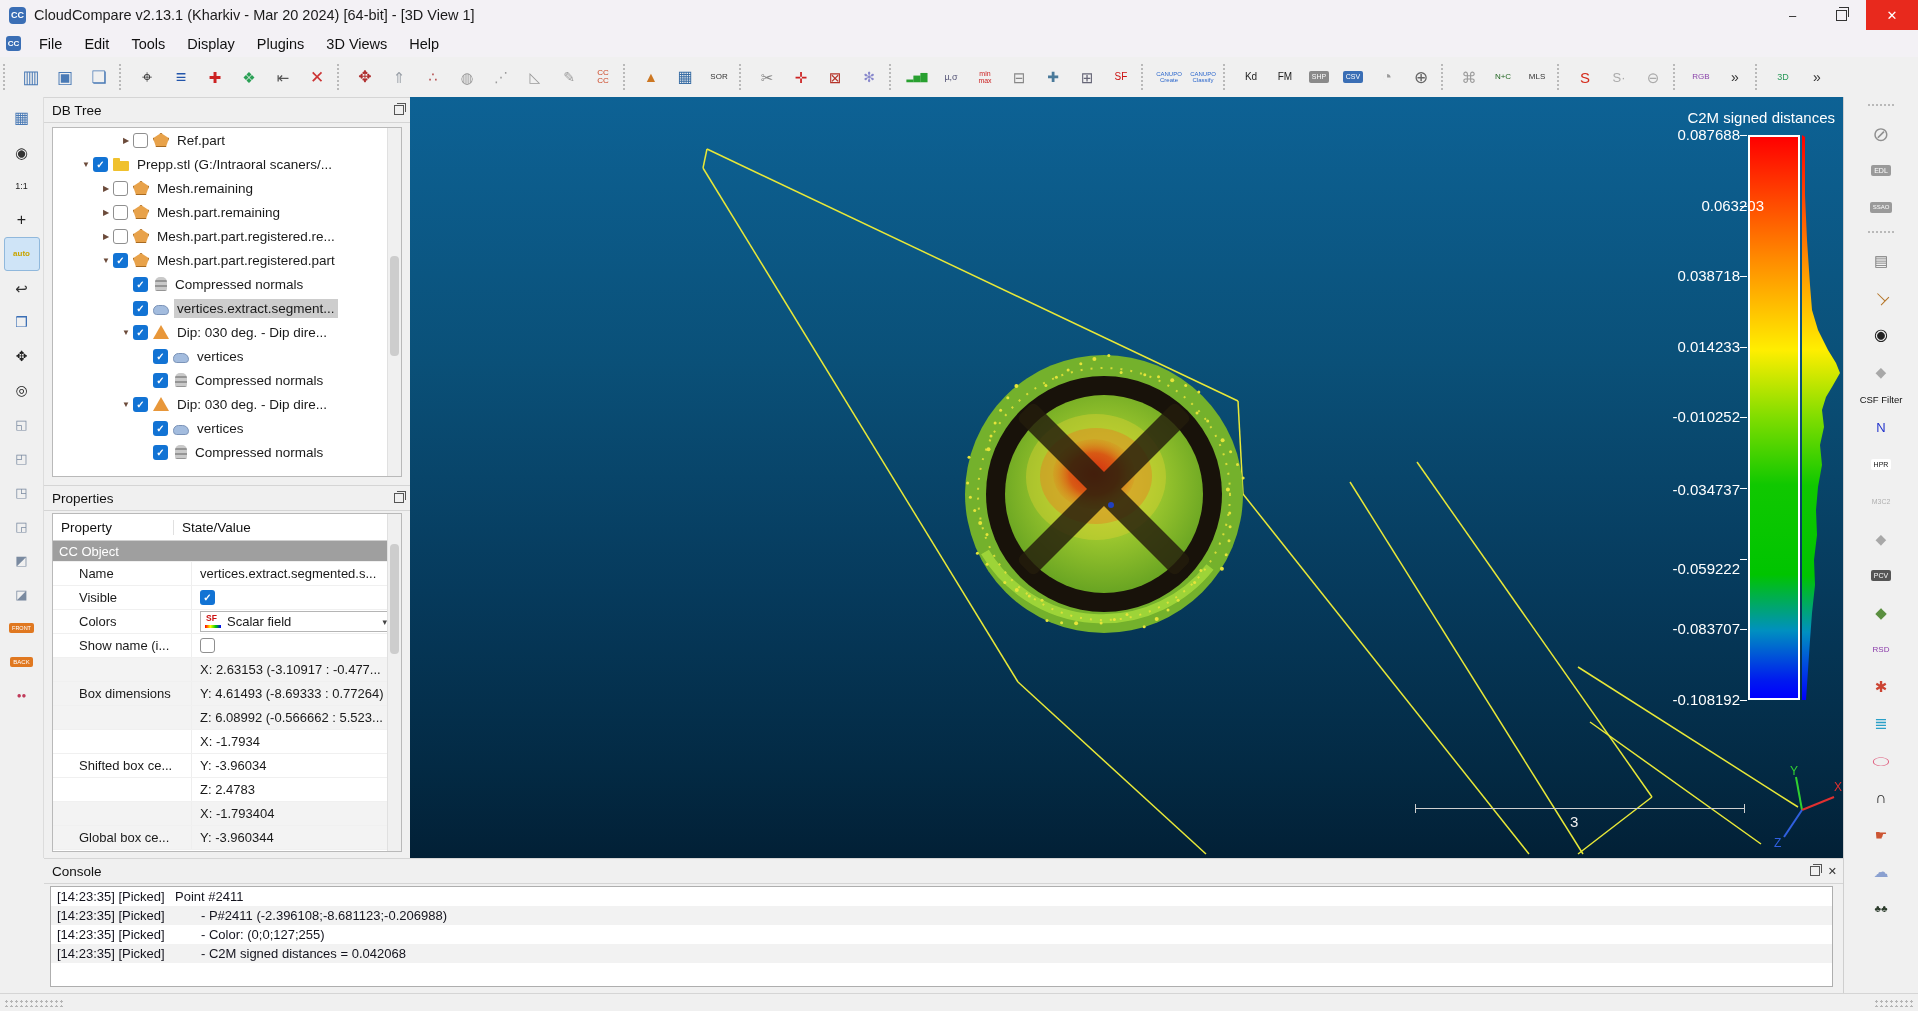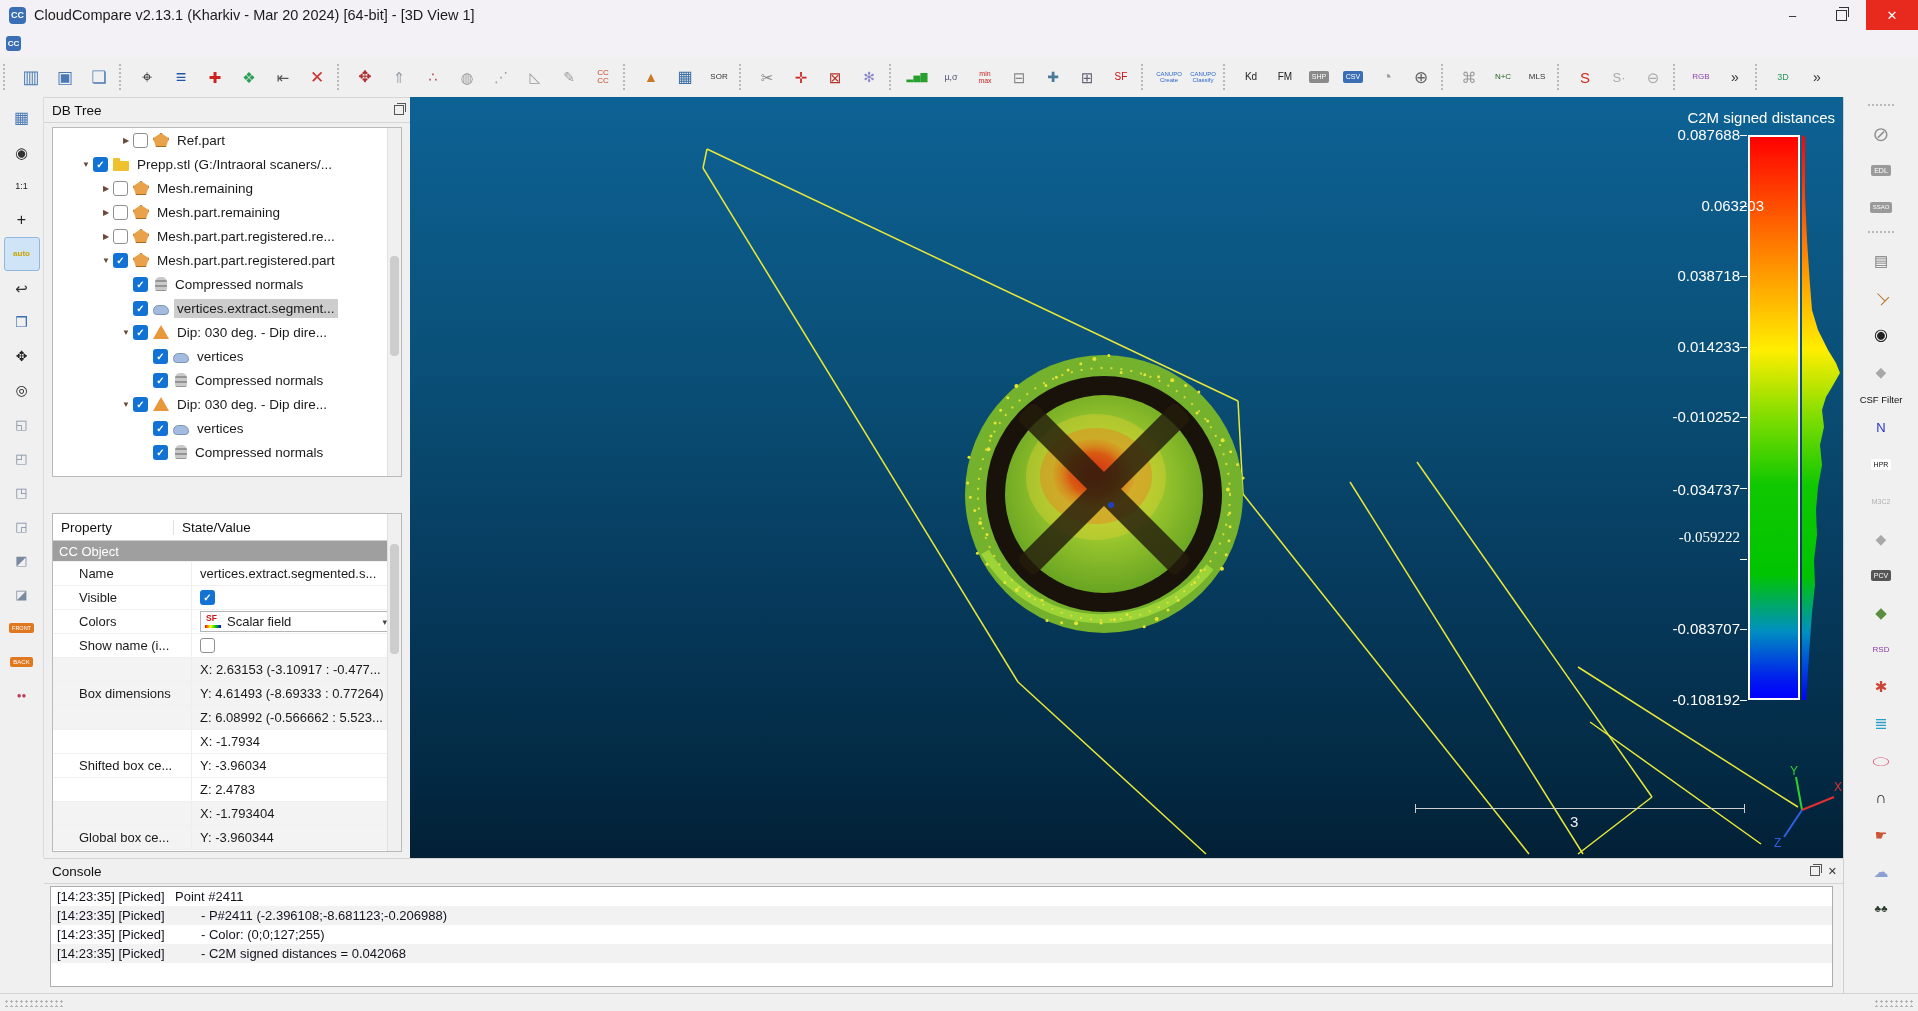--- a/index.html
+++ b/index.html
@@ -116,20 +116,29 @@
     <div class="winbtn">–</div>
     <div class="winbtn">
         <span class="restore-glyph"></span>
       </div>
     <div class="winbtn close">✕</div>
   </div>
 </div>
 
 <div class="menubar">
   <div class="menuicon">CC</div>
+  <div id="menu-items" style="display:flex;">
+      <div class="menuitem">File</div>
+      <div class="menuitem">Edit</div>
+      <div class="menuitem">Tools</div>
+      <div class="menuitem">Display</div>
+      <div class="menuitem">Plugins</div>
+      <div class="menuitem">3D Views</div>
+      <div class="menuitem">Help</div>
+    </div>
 </div>
 
 <div class="toolbar" id="main-toolbar">
     <div class="tb-sep"></div>
     <div class="tb-btn">
       <span class="glyph" style="color: rgb(74, 122, 181); font-size: 18px;">▥</span>
     </div>
     <div class="tb-btn">
       <span class="glyph" style="color: rgb(74, 122, 181); font-size: 17px;">▣</span>
     </div>
@@ -438,20 +447,26 @@
         <div class="tree-row" style="padding-left: 86px;">
           <span class="tarrow"></span>
           <span class="cb on">✓</span>
           <span class="ti ti-normals"></span>
           <span class="tlabel">Compressed normals</span>
         </div>
       </div>
     <div class="scroll-v">
       <div class="scroll-thumb" style="top:128px;height:100px;"></div>
     </div>
+  </div>
+  <div class="panelhead" style="position:absolute;top:388px;left:0;right:0;">
+    <span class="ptitle">Properties</span>
+    <span class="mini">
+        <span class="mini-float"></span>
+      </span>
   </div>
   <div class="propbox">
     <div class="prophead">
       <span class="c1">Property</span>
       <span class="c2">State/Value</span>
     </div>
     <div id="prop-rows">
         <div class="prow section">CC Object</div>
         <div class="prow">
           <span class="pl">Name</span>
@@ -682,21 +697,21 @@
       <div class="sb-label" style="left: 1234px; top: 99.6px;">0.063203</div>
       <div class="sb-tick" style="left: 1330px; top: 108.6px;"></div>
       <div class="sb-label" style="left: 1210px; top: 170.2px;">0.038718</div>
       <div class="sb-tick" style="left: 1330px; top: 179.2px;"></div>
       <div class="sb-label" style="left: 1210px; top: 240.8px;">0.014233</div>
       <div class="sb-tick" style="left: 1330px; top: 249.8px;"></div>
       <div class="sb-label" style="left: 1210px; top: 311.4px;">-0.010252</div>
       <div class="sb-tick" style="left: 1330px; top: 320.4px;"></div>
       <div class="sb-label" style="left: 1210px; top: 384px;">-0.034737</div>
       <div class="sb-tick" style="left: 1330px; top: 391px;"></div>
-      <div class="sb-label" style="left: 1210px; top: 432px; font-family: Liberation Serif, serif;">-0.059222</div>
+      <div class="sb-label" style="left: 1210px; top: 463px;">-0.059222</div>
       <div class="sb-tick" style="left: 1330px; top: 461.6px;"></div>
       <div class="sb-label" style="left: 1210px; top: 523.2px;">-0.083707</div>
       <div class="sb-tick" style="left: 1330px; top: 532.2px;"></div>
       <div class="sb-label" style="left: 1210px; top: 593.8px;">-0.108192</div>
       <div class="sb-tick" style="left: 1330px; top: 602.8px;"></div>
     </div>
   </div>
 
 <div class="rightstrip" id="right-strip">
     <div class="vs-sep"></div>

